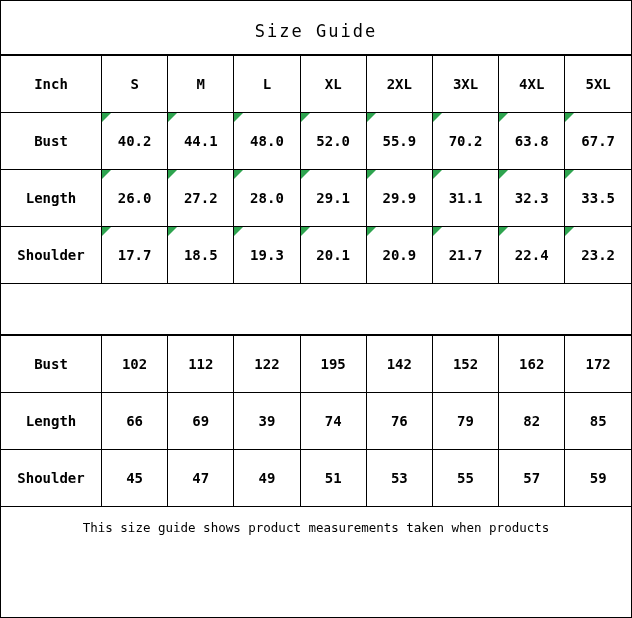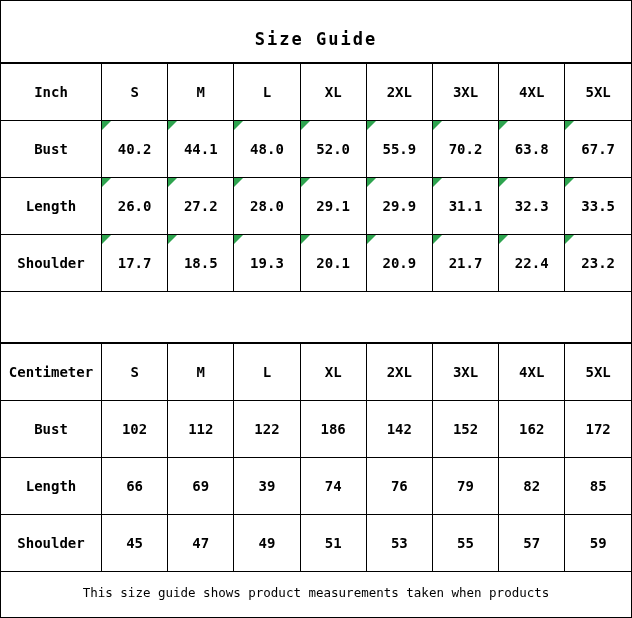--- a/index.html
+++ b/index.html
@@ -19,24 +19,23 @@
     width: 632px;
     height: 618px;
     box-sizing: border-box;
     border: 1px solid #000000;
     background: #ffffff;
   }
   .title {
     text-align: center;
     font-size: 17px;
     letter-spacing: 2px;
-    padding-top: 28px;
+    padding-top: 20px;
     padding-bottom: 13px;
     font-family: "DejaVu Sans Mono", monospace;
-    font-weight: bold;
   }
   table.size-table {
     width: 100%;
     border-collapse: collapse;
     table-layout: fixed;
     padding-left: 12px;
   }
   table.size-table td, table.size-table th {
     border: 1px solid #000000;
     border-left: none;
@@ -152,37 +151,26 @@
       </tr>
     </tbody>
       </table>
   </div>
 
   <div class="gap"></div>
 
   <div>
     <table class="size-table">
       <tbody>
-          <tr>
-        <th class="col-label">Centimeter</th>
-        <th>S</th>
-        <th>M</th>
-        <th>L</th>
-        <th>XL</th>
-        <th>2XL</th>
-        <th>3XL</th>
-        <th>4XL</th>
-        <th>5XL</th>
-      </tr>
       <tr>
         <td class="col-label">Bust</td>
         <td class="val">102</td>
         <td class="val">112</td>
         <td class="val">122</td>
-        <td class="val">186</td>
+        <td class="val">195</td>
         <td class="val">142</td>
         <td class="val">152</td>
         <td class="val">162</td>
         <td class="val">172</td>
       </tr>
       <tr>
         <td class="col-label">Length</td>
         <td class="val">66</td>
         <td class="val">69</td>
         <td class="val">39</td>

